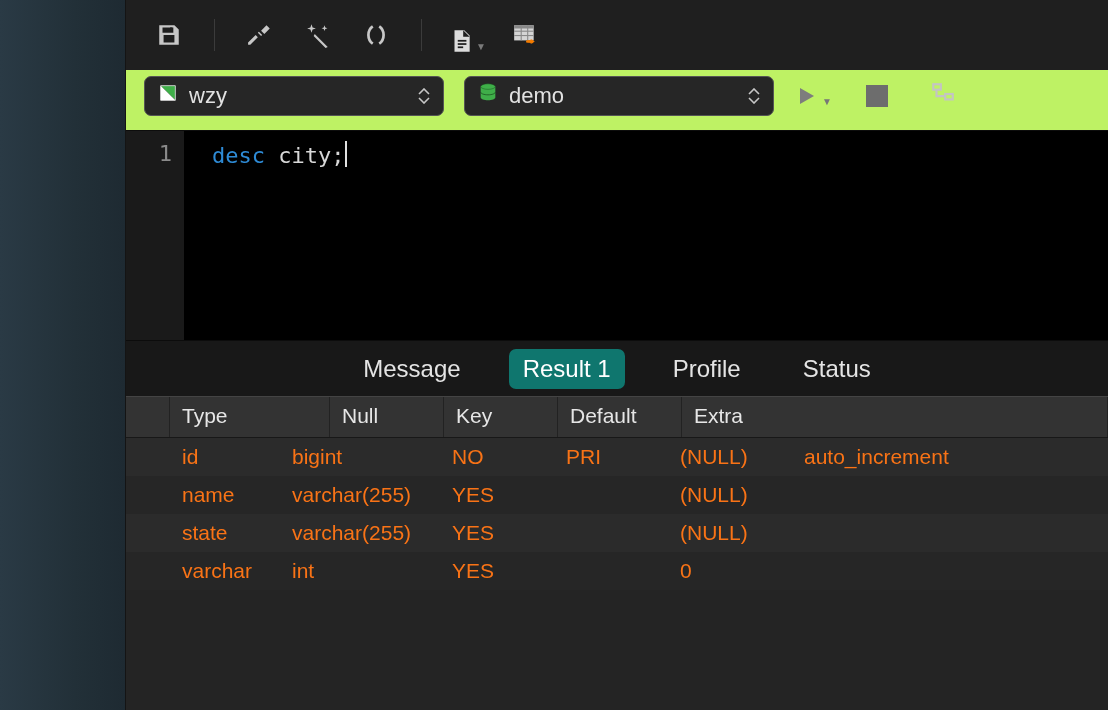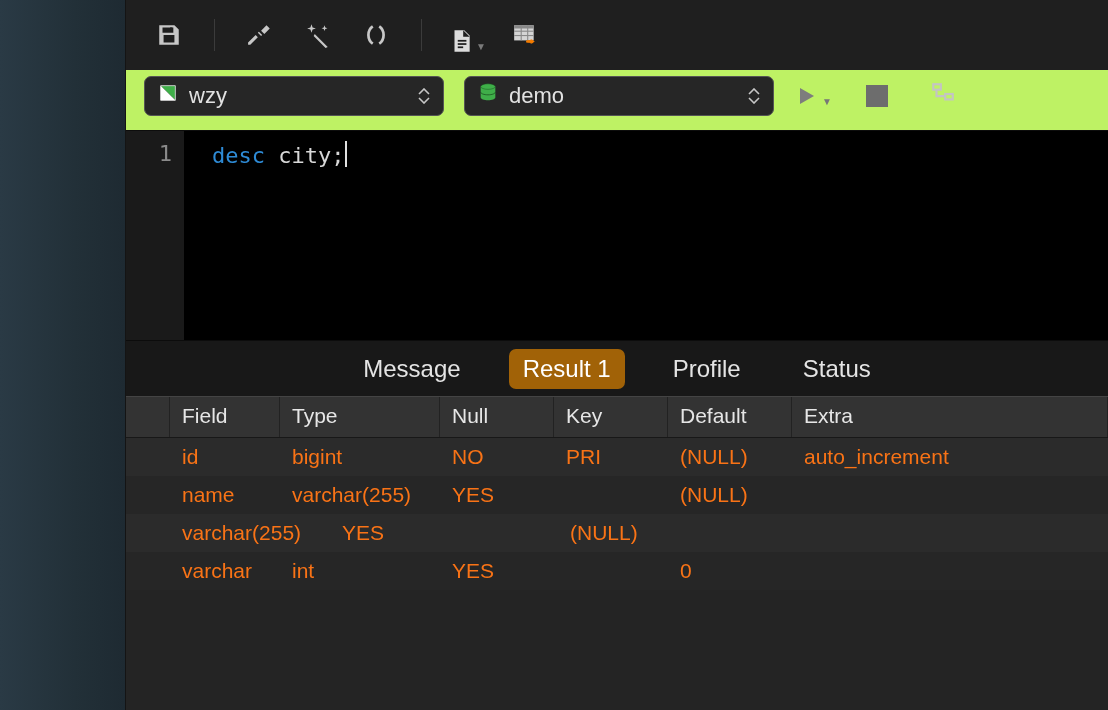--- a/index.html
+++ b/index.html
@@ -131,21 +131,21 @@
     border-top:1px solid #0c0c0c;
   }
   .rtab {
     font-size:24px;
     color:#e4e4e4;
     padding:6px 14px;
     border-radius:7px;
     cursor:pointer;
   }
   .rtab.active {
-    background:#a16207;
+    background:#0f766e;
     color:#fff;
   }
   
   .grid {
     flex:1;
     background:#242424;
     overflow:hidden;
   }
   .ghdr {
     display:flex;
@@ -317,21 +317,20 @@
     <div class="tabsbar">
       <div class="rtab">Message</div>
       <div class="rtab active">Result 1</div>
       <div class="rtab">Profile</div>
       <div class="rtab">Status</div>
     </div>
 
     <div class="grid">
       <div class="ghdr">
         <div class="c-lead"></div>
-        <div class="c0">Field</div>
         <div class="c1">Type</div>
         <div class="c2">Null</div>
         <div class="c3">Key</div>
         <div class="c4">Default</div>
         <div class="c5">Extra</div>
       </div>
       <div id="grid-body">
           <div class="grow">
             <div class="c-lead"></div>
             <div class="c0">id</div>
@@ -345,20 +344,21 @@
             <div class="c-lead"></div>
             <div class="c0">name</div>
             <div class="c1">varchar(255)</div>
             <div class="c2">YES</div>
             <div class="c3"></div>
             <div class="c4 nullv">(NULL)</div>
             <div class="c5"></div>
           </div>
           <div class="grow">
             <div class="c-lead"></div>
+            <div class="c0">state</div>
             <div class="c1">varchar(255)</div>
             <div class="c2">YES</div>
             <div class="c3"></div>
             <div class="c4 nullv">(NULL)</div>
             <div class="c5"></div>
           </div>
           <div class="grow">
             <div class="c-lead"></div>
             <div class="c0">varchar</div>
             <div class="c1">int</div>

